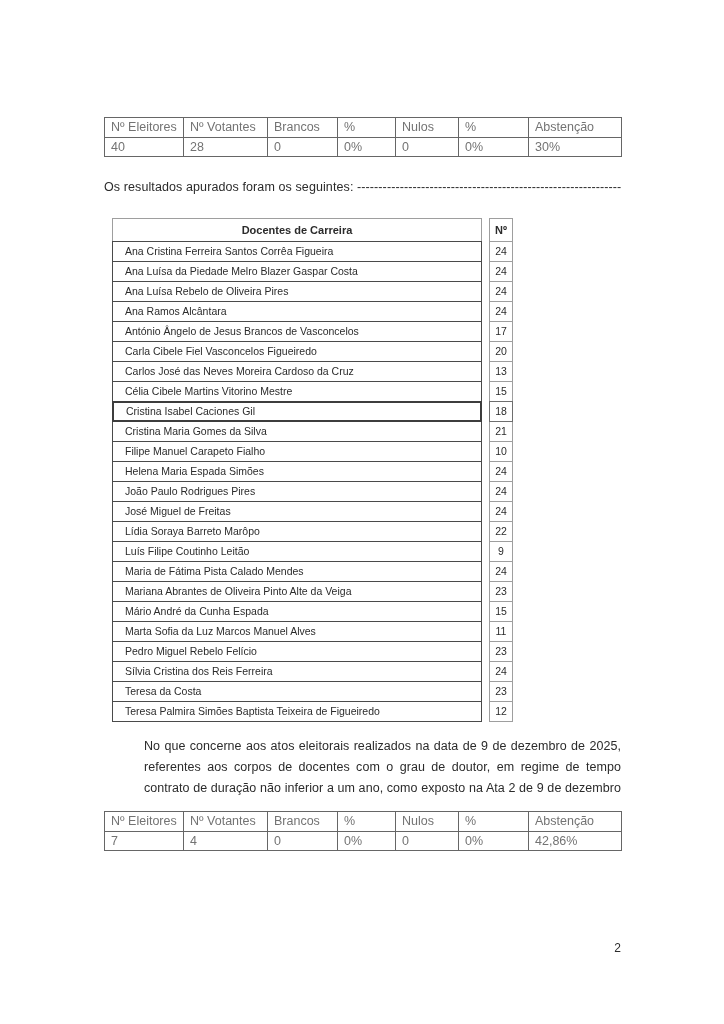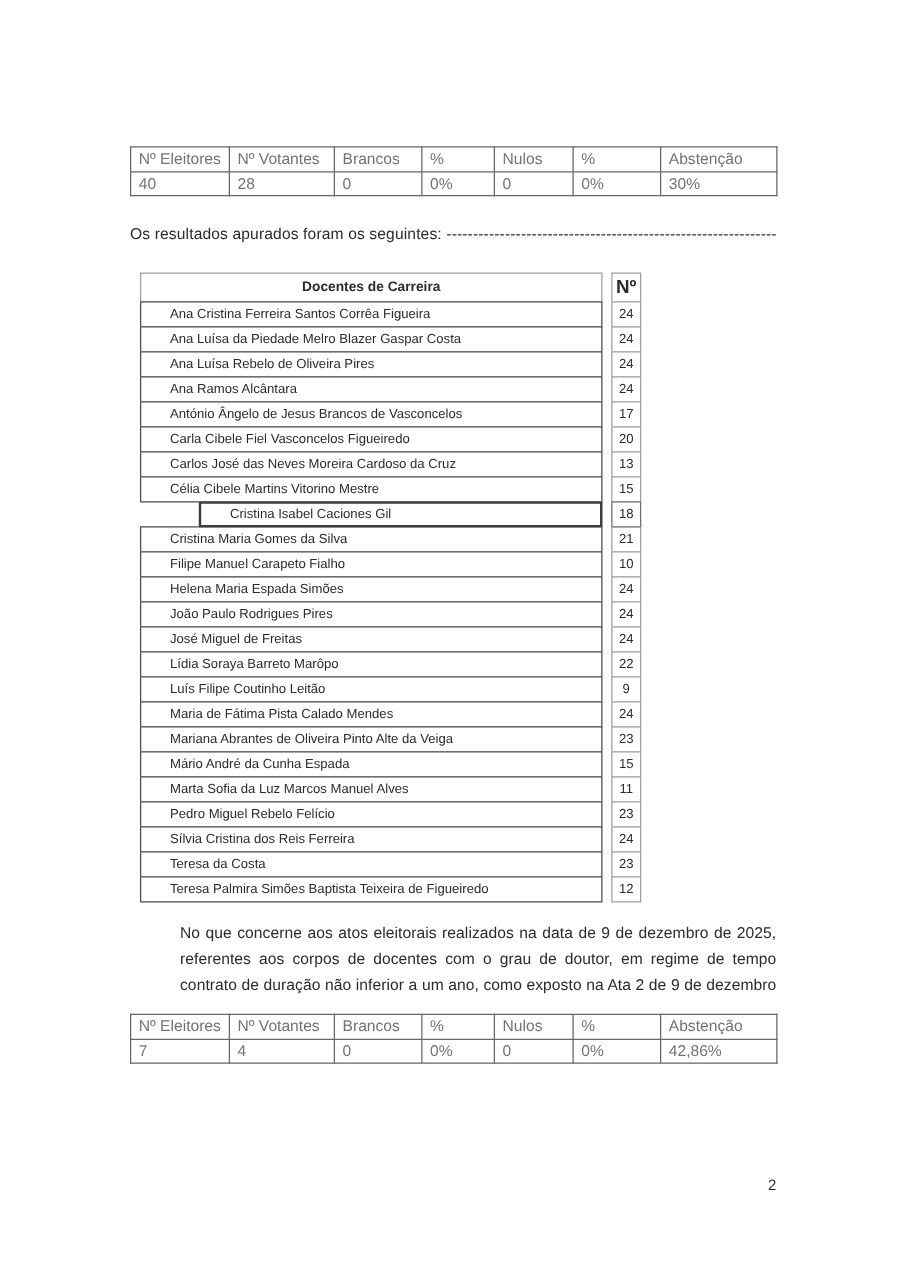--- a/index.html
+++ b/index.html
@@ -43,21 +43,21 @@
     letter-spacing: 0.1px;
   }
 
   
   .dtable { margin-top: 21px; margin-left: 8px; width: 401px; }
   .drow { display: flex; gap: 7px; height: 21px; margin-top: -1px; }
   .drow.dhead { height: 24px; margin-top: 0; }
   .dname {
     flex: 1;
     border: 1px solid #4a4a4a;
-    padding-left: 23px;
+    padding-left: 12px;
     font-size: 10.5px;
     line-height: 19px;
     white-space: nowrap;
     overflow: hidden;
     background: #ffffff;
   }
   .dnum {
     width: 24px;
     border: 1px solid #9e9e9e;
     text-align: center;
@@ -66,22 +66,22 @@
     background: #ffffff;
   }
   .dhead .dname {
     border-color: #9e9e9e;
     text-align: center;
     padding-left: 0;
     font-weight: bold;
     font-size: 11px;
     line-height: 22px;
   }
-  .dhead .dnum { font-weight: bold; font-size: 15px; line-height: 22px; }
-  .drow.heavy { position: relative; z-index: 2; margin-left: 47px; }
+  .dhead .dnum { font-weight: bold; font-size: 11px; line-height: 22px; }
+  .drow.heavy { position: relative; z-index: 2; }
   .drow.heavy .dname { border: 2px solid #3d3d3d; line-height: 17px; }
   .drow.heavy .dnum { border-color: #6e6e6e; }
 
   
   .para { margin-top: 14px; margin-left: 40px; }
   .pline {
     font-size: 12.5px;
     line-height: 21px;
     white-space: nowrap;
     overflow: hidden;

